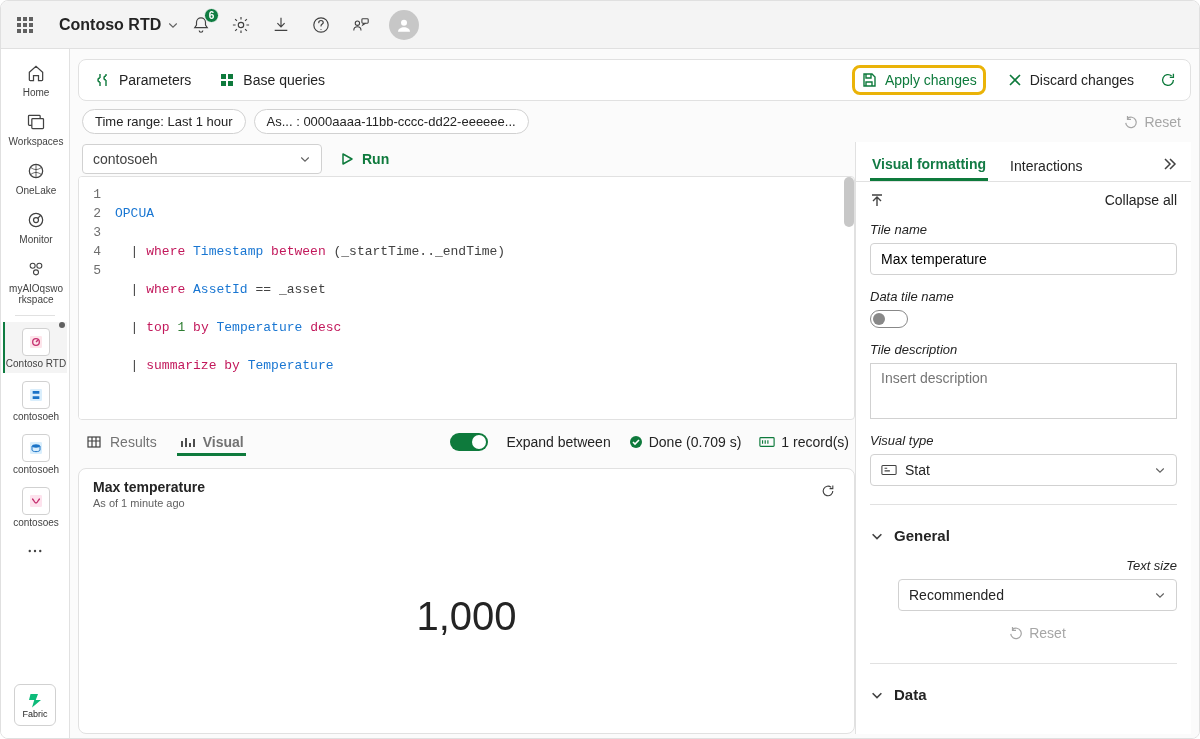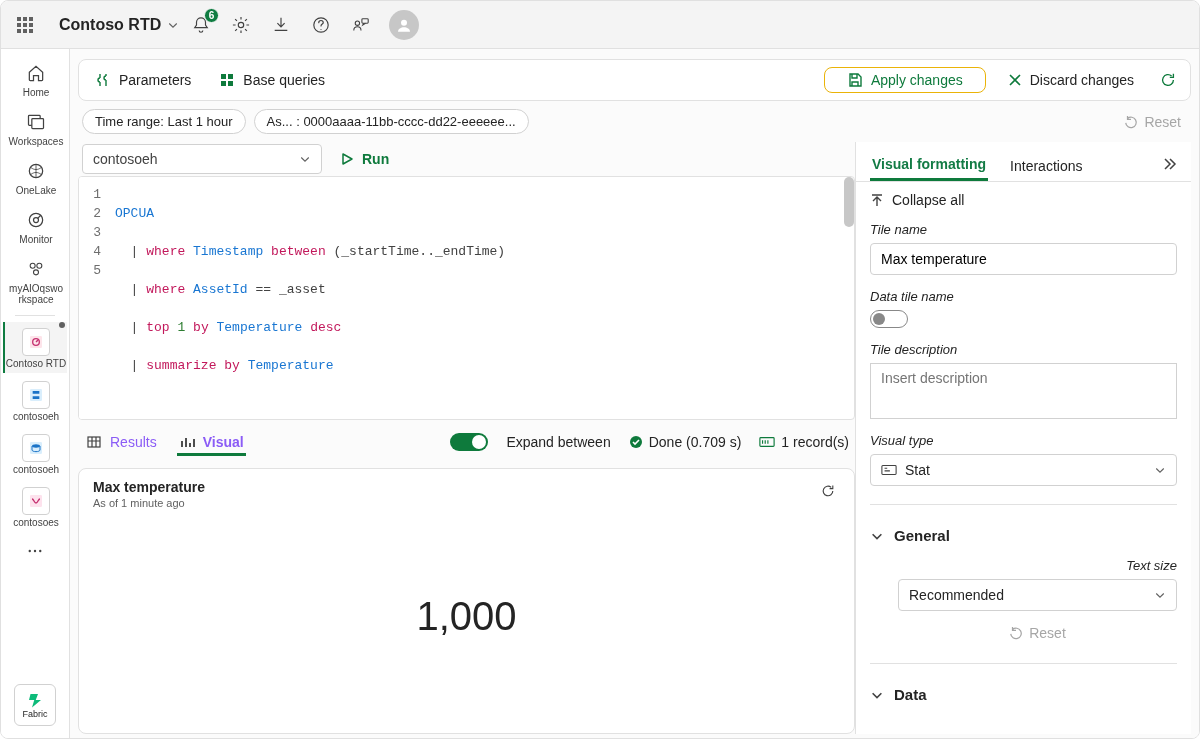--- a/index.html
+++ b/index.html
@@ -37,21 +37,21 @@
   .rail-bottom { margin-top: auto; padding-bottom: 6px;}
   .fabric-btn { width: 42px; height: 42px; border:1px solid #d1d1d1; border-radius:6px; display:flex; flex-direction:column; align-items:center; justify-content:center; font-size:9px; gap:0px; cursor:pointer; background:#fff;}
 
   
   .main { flex: 1; display: flex; flex-direction: column; padding: 10px 8px 4px 8px; gap: 8px; overflow:hidden; background:#fbfbfb; }
 
   
   .cmdbar { border:1px solid #e1e1e1; border-radius:8px; background:#fff; height:42px; display:flex; align-items:center; padding: 0 10px; gap: 16px; }
   .cmdbar .item { display:flex; align-items:center; gap:8px; cursor:pointer; padding:4px 6px; color:#242424;}
   .cmdbar .spacer { flex:1; }
-  .apply-changes { border:1px solid #eab308; border-radius:8px; padding:4px 22px; display:flex; align-items:center; gap:8px; color:#0e7a3c; font-weight:400; cursor:pointer;}
+  .apply-changes { border:3px solid #eab308; border-radius:8px; padding:4px 6px; display:flex; align-items:center; gap:8px; color:#0e7a3c; font-weight:400; cursor:pointer;}
   .discard { display:flex; align-items:center; gap:8px; cursor:pointer; color:#242424; padding:4px 6px;}
   .refresh { color:#0e7a3c; }
 
   
   .pillrow { display:flex; align-items:center; gap:8px; padding: 0 4px;}
   .pill { border:1px solid #d1d1d1; border-radius:16px; padding: 4px 12px; font-size:13px; background:#fff; cursor:pointer;}
   .pillrow .spacer { flex:1; }
   .reset-link { display:flex; align-items:center; gap:6px; color:#a6a6a6; cursor:default; padding-right:6px;}
 
   
@@ -68,21 +68,21 @@
   .code .ln { display:block; }
   .tok-tbl { color:#1976d2; }
   .tok-pipe { color:#424242; }
   .tok-kw { color:#c2185b; }
   .tok-col { color:#1976d2; }
   .tok-fn { color:#424242; }
   .tok-num { color:#2e7d32; }
   .code-scroll { position:absolute; top:0; right:0; width:10px; height:50px; background:#c7c7c7; border-radius:5px;}
 
   .tabrow { height:44px; display:flex; align-items:center; gap:18px; padding:0 6px; border-bottom:1px solid transparent;}
-  .tab { display:flex; align-items:center; gap:8px; cursor:pointer; padding:6px 2px; color:#8b5cf6;}
+  .tab { display:flex; align-items:center; gap:8px; cursor:pointer; padding:6px 2px; color:#737373;}
   .tab.active { font-weight:600; border-bottom:3px solid #0e7a3c; padding-bottom:3px;}
   .tabrow .spacer { flex:1; }
   .toggle { width:38px; height:18px; background:#0e7a3c; border-radius:10px; position:relative; cursor:pointer;}
   .toggle .knob { width:14px; height:14px; background:#fff; border-radius:50%; position:absolute; top:2px; right:2px;}
   .status { display:flex; align-items:flex-start; gap:18px;}
   .status-item { display:flex; align-items:center; gap:6px; color:#242424;}
 
   .preview-card { flex:1; border:1px solid #e1e1e1; border-radius:8px; background:#fff; margin:4px 0 0 0; display:flex; flex-direction:column; padding:10px 14px; position:relative; overflow:hidden;}
   .preview-head { display:flex; justify-content:space-between; align-items:flex-start;}
   .preview-title { font-weight:600; font-size:14px;}
@@ -92,21 +92,21 @@
 
   
   .right-panel { width:336px; border-left:1px solid #e1e1e1; display:flex; flex-direction:column; background:#fff; }
   .rp-tabs { display:flex; align-items:center; gap:20px; padding:8px 14px 0; border-bottom:1px solid #e1e1e1;}
   .rp-tab { padding:6px 2px; cursor:pointer; color:#242424;}
   .rp-tab.active { font-weight:600; border-bottom:3px solid #0e7a3c; color:#137b45;}
   .rp-tabs .exp { margin-left:auto; cursor:pointer; color:#424242;}
   .rp-body { flex:1; overflow-y:auto; padding:10px 14px 4px; display:flex; flex-direction:column; gap:14px; position:relative;}
   .rp-body::-webkit-scrollbar { width:10px;}
   .rp-body::-webkit-scrollbar-thumb { background:#c7c7c7; border-radius:5px;}
-  .collapse-all { display:flex; align-items:center; gap:8px; cursor:pointer; color:#242424;}
+  .collapse-all { display:flex; align-items:center; gap:8px; cursor:pointer; color:#242424;justify-content:space-between;}
   .field-label { font-size:13px; color:#242424;font-style:italic;}
   .text-input { width:100%; height:32px; border:1px solid #d1d1d1; border-radius:4px; padding:0 10px; font-size:14px; outline:none; background:#fff;}
   .textarea { width:100%; height:56px; border:1px solid #d1d1d1; border-radius:0; padding:6px 10px; font-size:14px; outline:none; resize:none; font-family:inherit;}
   .toggle-off { width:38px; height:18px; border:1px solid #888; border-radius:10px; position:relative; cursor:pointer; background:#fff;}
   .toggle-off .knob { width:12px; height:12px; background:#888; border-radius:50%; position:absolute; top:2px; left:2px;}
   .dropdown { width:100%; height:32px; border:1px solid #d1d1d1; border-radius:4px; padding:0 10px; display:flex; align-items:center; justify-content:space-between; cursor:pointer; background:#fff;}
   .section-head { display:flex; align-items:center; gap:10px; font-weight:600; font-size:15px; cursor:pointer; margin-top:4px;}
   .indent { padding-left:28px; display:flex; flex-direction:column; gap:10px;text-align:right;}
   .reset-ghost { display:flex; align-items:center; justify-content:center; gap:6px; color:#a6a6a6; cursor:default; padding:4px 0;}
   .hr { height:1px; background:#e1e1e1; margin:4px 0;}

